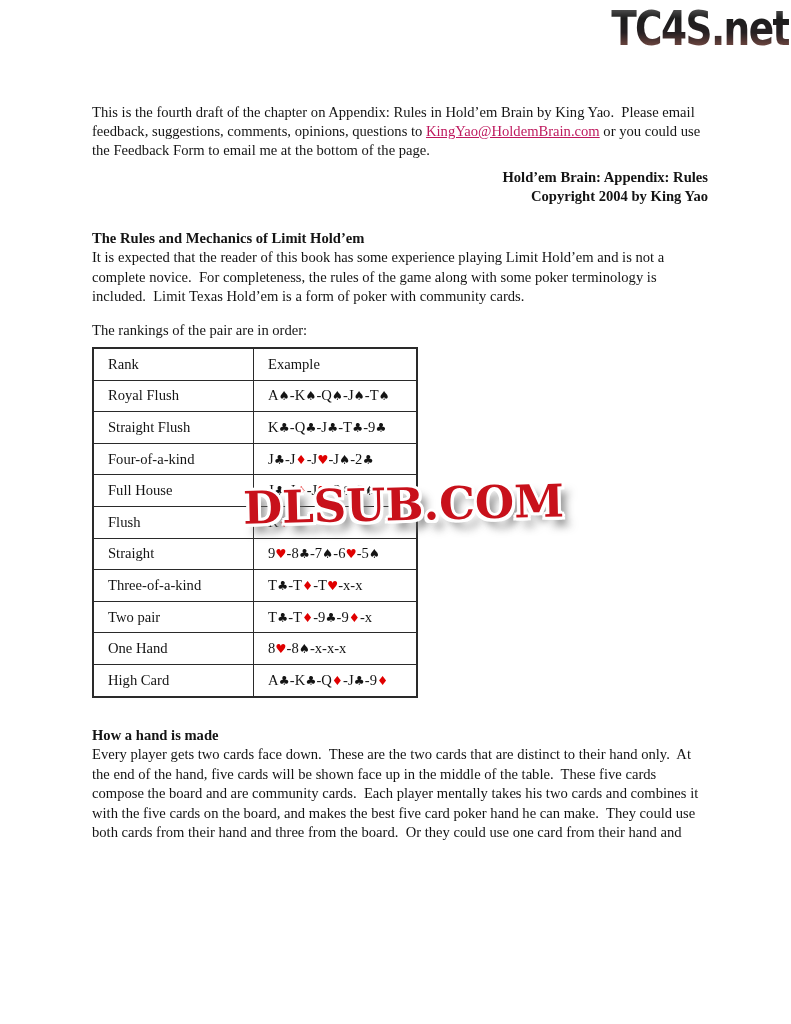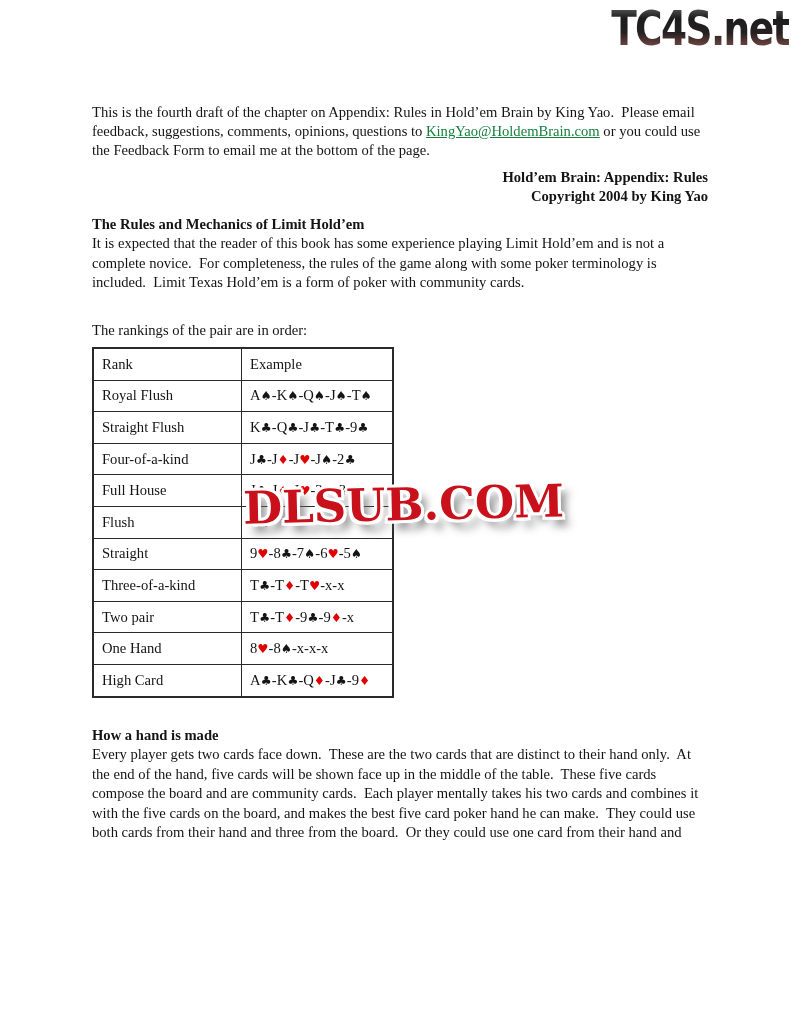--- a/index.html
+++ b/index.html
@@ -14,21 +14,21 @@
   }
   .textblock {
     position: absolute;
     left: 92px;
     width: 616px;
     font-size: 14.6px;
     line-height: 19.4px;
     white-space: pre-wrap;
   }
   .bold { font-weight: bold; }
-  a.email-link { color: #15803d; text-decoration: underline; cursor: pointer; }
+  a.email-link { color: #be185d; text-decoration: underline; cursor: pointer; }
 
   
   .tc4s {
     position: absolute;
     top: 4px;
     right: 2px;
     font-family: "DejaVu Sans", sans-serif;
     font-weight: 800;
     font-size: 48px;
     line-height: 1;
@@ -49,21 +49,21 @@
     top: 347px;
     border-collapse: collapse;
     font-size: 14.6px;
     color: #141414;
     border: 2px solid #2a2a2a;
   }
   table.hand-table th, table.hand-table td {
     border: 1px solid #2a2a2a;
     font-weight: normal;
     text-align: left;
-    padding: 0 8px;
+    padding: 0 14px;
     height: 30.6px;
     white-space: nowrap;
   }
   table.hand-table th:first-child, table.hand-table td:first-child { width: 131px; }
   table.hand-table th:last-child, table.hand-table td:last-child { width: 134px; }
   .suit { font-family: "DejaVu Sans", sans-serif; font-size: 12.5px; }
   .suit.red { color: #e00000; }
 
   
   .watermark {
@@ -106,21 +106,21 @@
 <body>
 
 <div class="page">
 
   <div class="tc4s">TC4S.net</div>
 
   <p class="textblock" style="top: 88px;"><span>This is the fourth draft of the chapter on Appendix: Rules in Hold’em Brain by King Yao.  Please email feedback, suggestions, comments, opinions, questions to </span><a class="email-link">KingYao@HoldemBrain.com</a><span> or you could use the Feedback Form to email me at the bottom of the page.</span></p>
 
   <p class="textblock bold" style="top: 153px; text-align: right;"><span>Hold’em Brain: Appendix: Rules</span><br><span>Copyright 2004 by King Yao</span></p>
 
-  <div class="textblock" style="top: 215px;"><span class="bold">The Rules and Mechanics of Limit Hold’em</span><br><span>It is expected that the reader of this book has some experience playing Limit Hold’em and is not a complete novice.  For completeness, the rules of the game along with some poker terminology is included.  Limit Texas Hold’em is a form of poker with community cards.</span></div>
+  <div class="textblock" style="top: 229px;"><span class="bold">The Rules and Mechanics of Limit Hold’em</span><br><span>It is expected that the reader of this book has some experience playing Limit Hold’em and is not a complete novice.  For completeness, the rules of the game along with some poker terminology is included.  Limit Texas Hold’em is a form of poker with community cards.</span></div>
 
   <p class="textblock" style="top: 306px;">The rankings of the pair are in order:</p>
 
   <table class="hand-table">
     <thead>
         <tr>
           <th>Rank</th>
           <th>Example</th>
         </tr>
       </thead>

